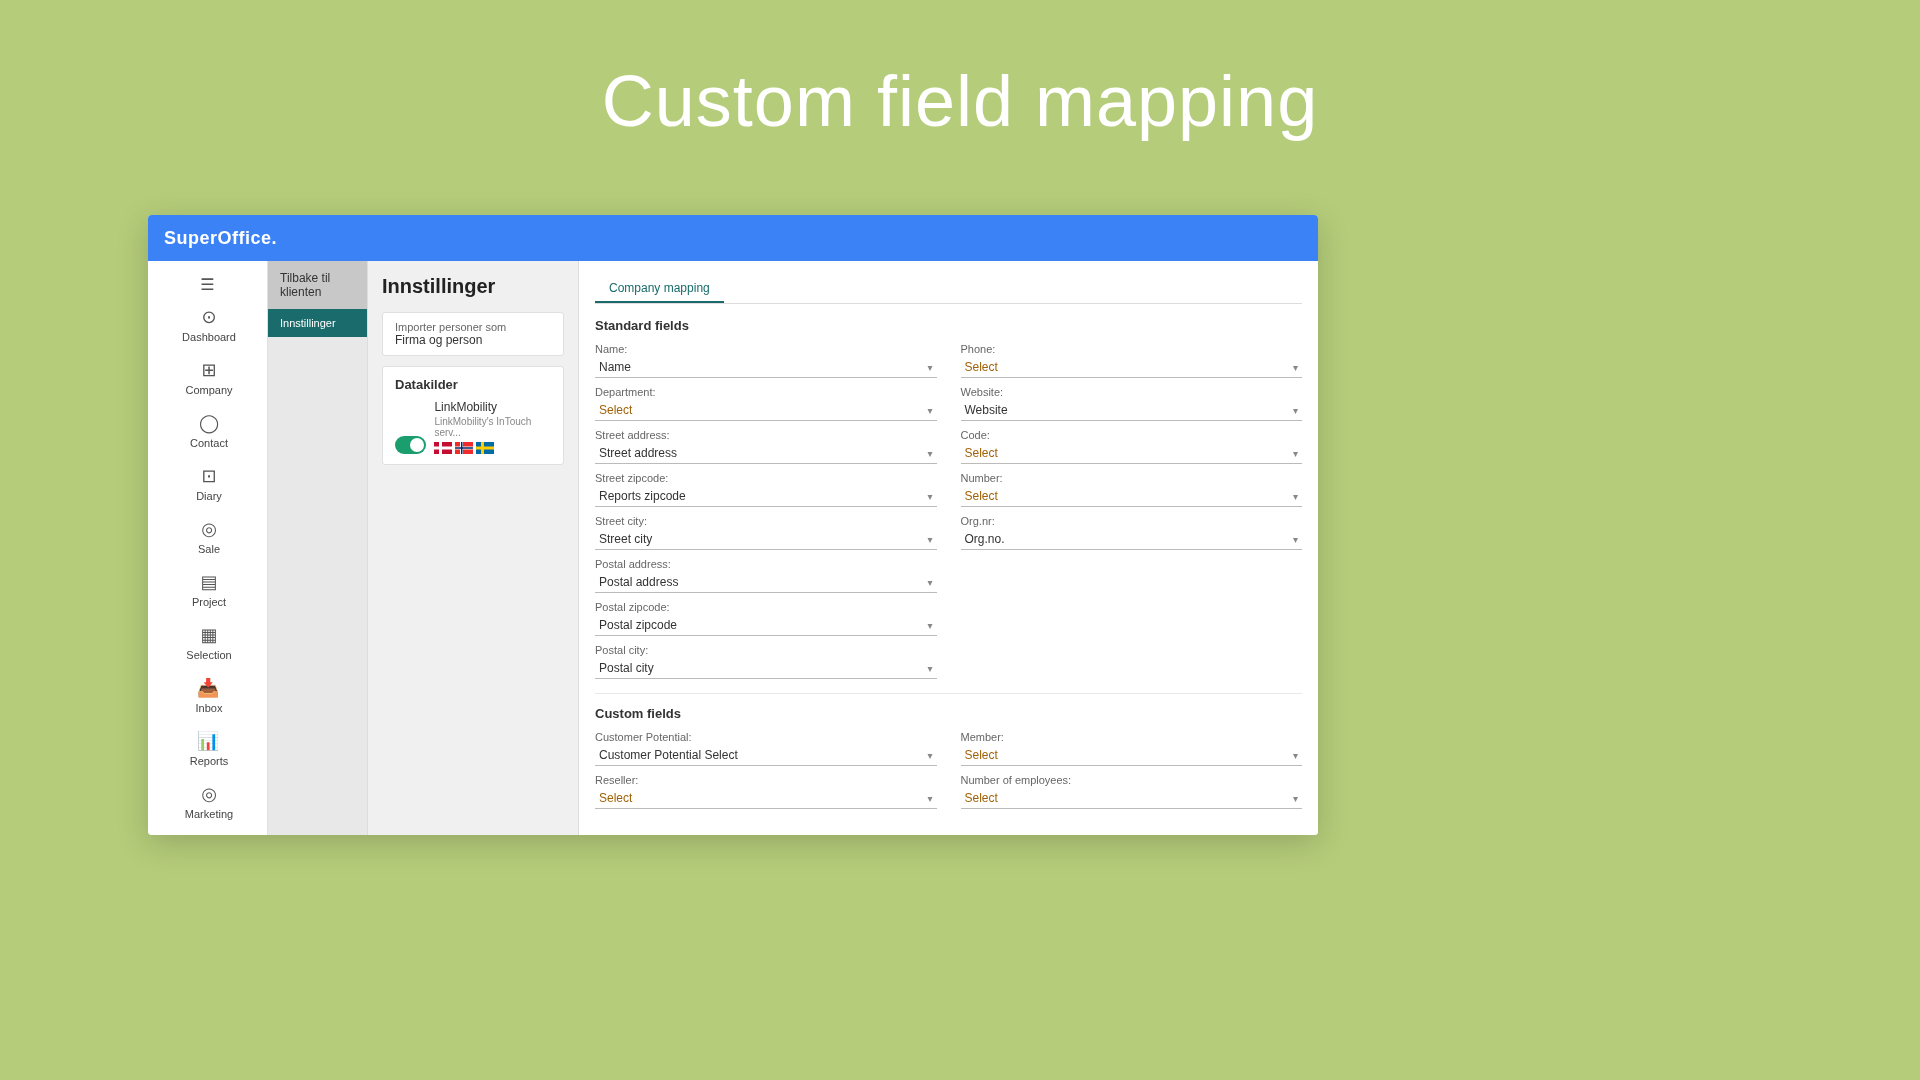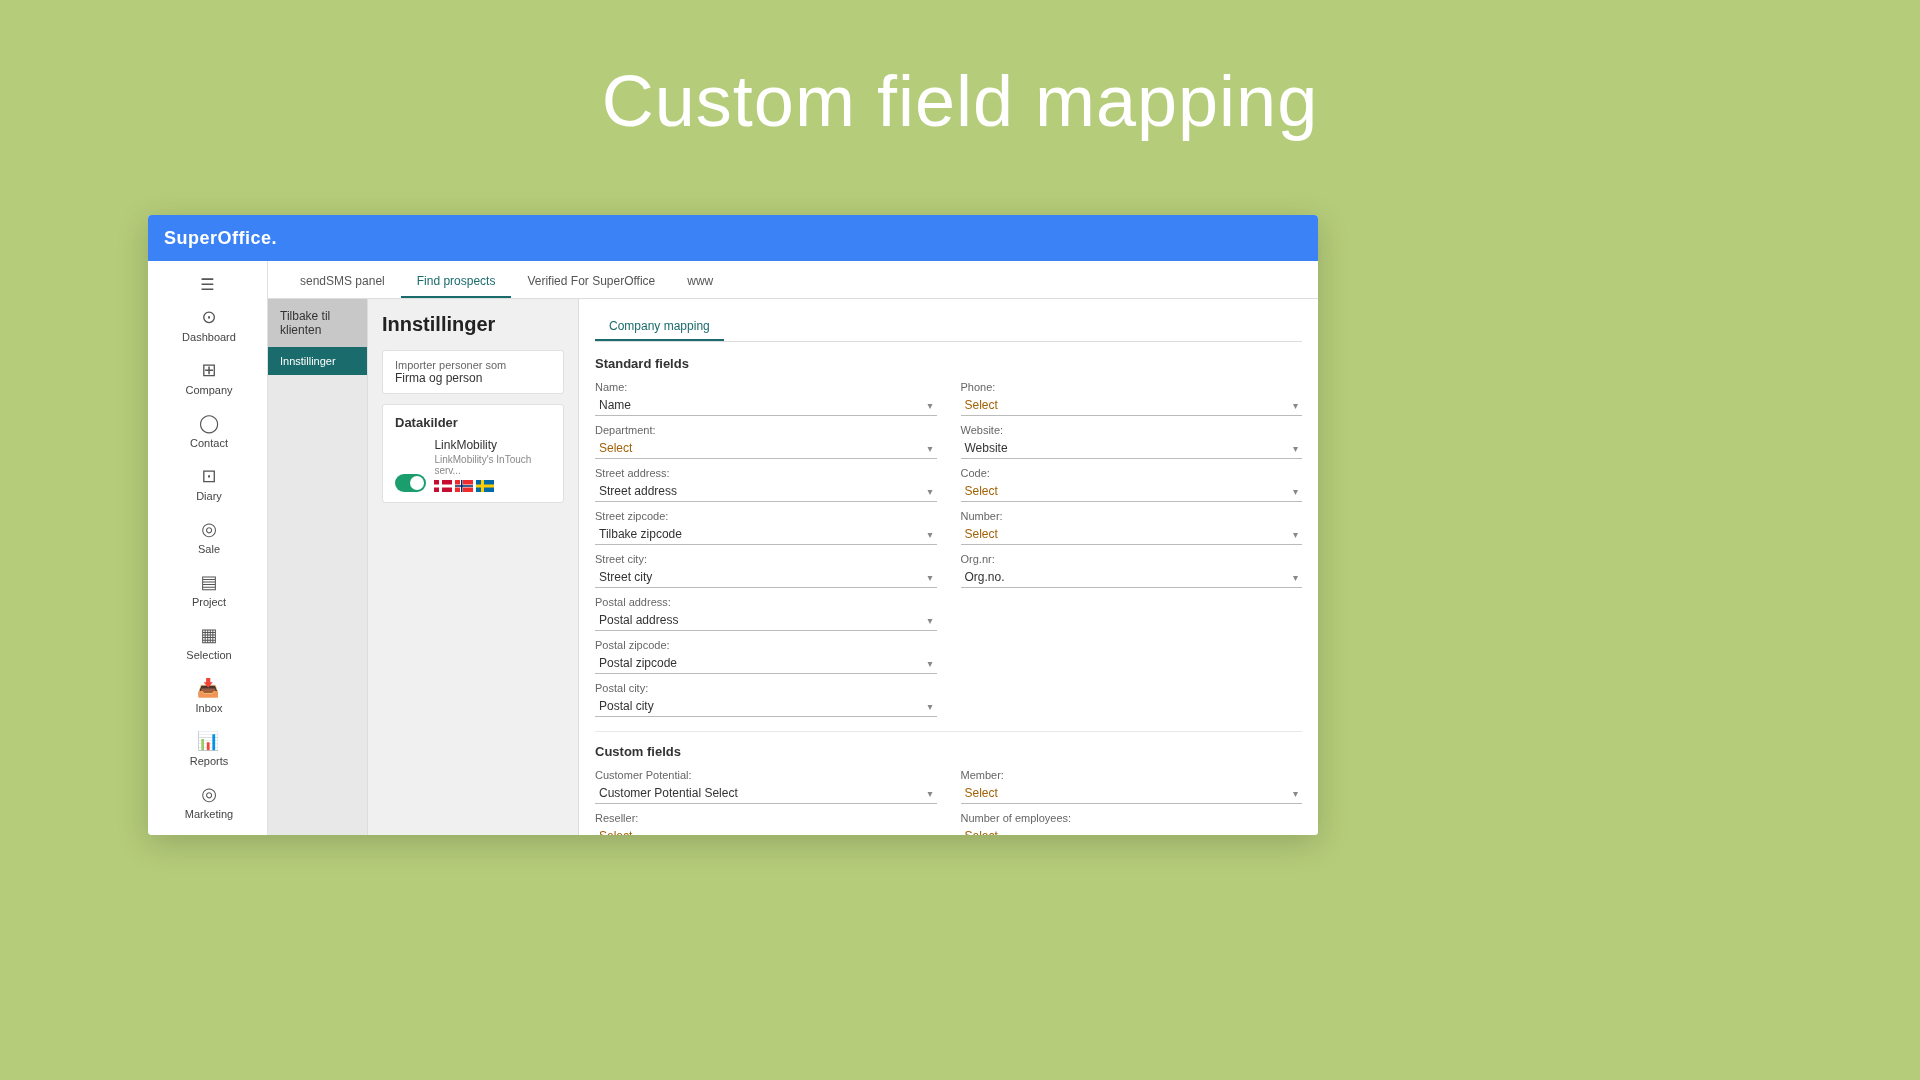--- a/index.html
+++ b/index.html
@@ -384,26 +384,20 @@
       </div>
       <div class="sidebar-item">
         
         
       </div>
 
     </div>
 
     <div class="main-panel">
 
-      <div class="tab-bar">
-        <div class="tab">sendSMS panel</div>
-        <div class="tab active">Find prospects</div>
-        <div class="tab">Verified For SuperOffice</div>
-        <div class="tab">www</div>
-      </div>
 
       <div class="inner-content">
 
         <div class="settings-nav">
           <div class="settings-nav-title">Tilbake til klienten</div>
           <div class="settings-nav-item">Innstillinger</div>
         </div>
 
         <div class="settings-content" style="max-width: 210px; min-width: 210px;">
           <div class="settings-title">Innstillinger</div>
@@ -502,21 +496,21 @@
               <span class="field-label">Code:</span>
               <div class="field-select">
                 <span class="field-select-value empty">Select</span>
                 <span class="field-select-arrow">▾</span>
               </div>
             </div>
 
             <div class="field-group">
               <span class="field-label">Street zipcode:</span>
               <div class="field-select">
-                <span class="field-select-value">Tilbake zipcode</span>
+                <span class="field-select-value">Reports zipcode</span>
                 <span class="field-select-arrow">▾</span>
               </div>
             </div>
 
             <div class="field-group">
               <span class="field-label">Number:</span>
               <div class="field-select">
                 <span class="field-select-value empty">Select</span>
                 <span class="field-select-arrow">▾</span>
               </div>

